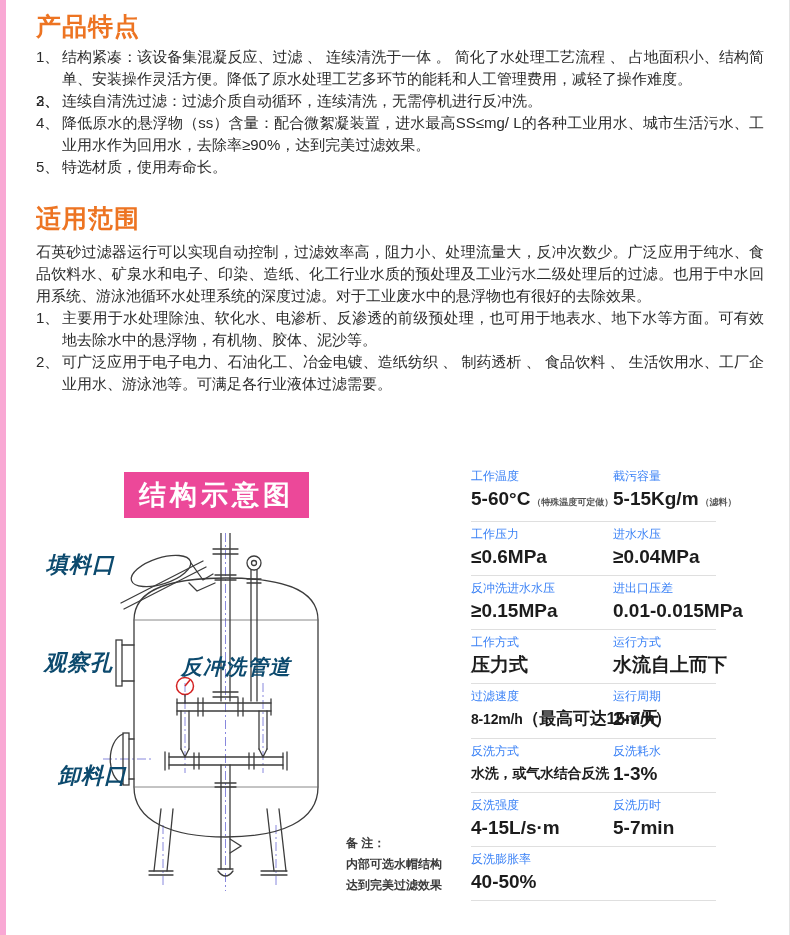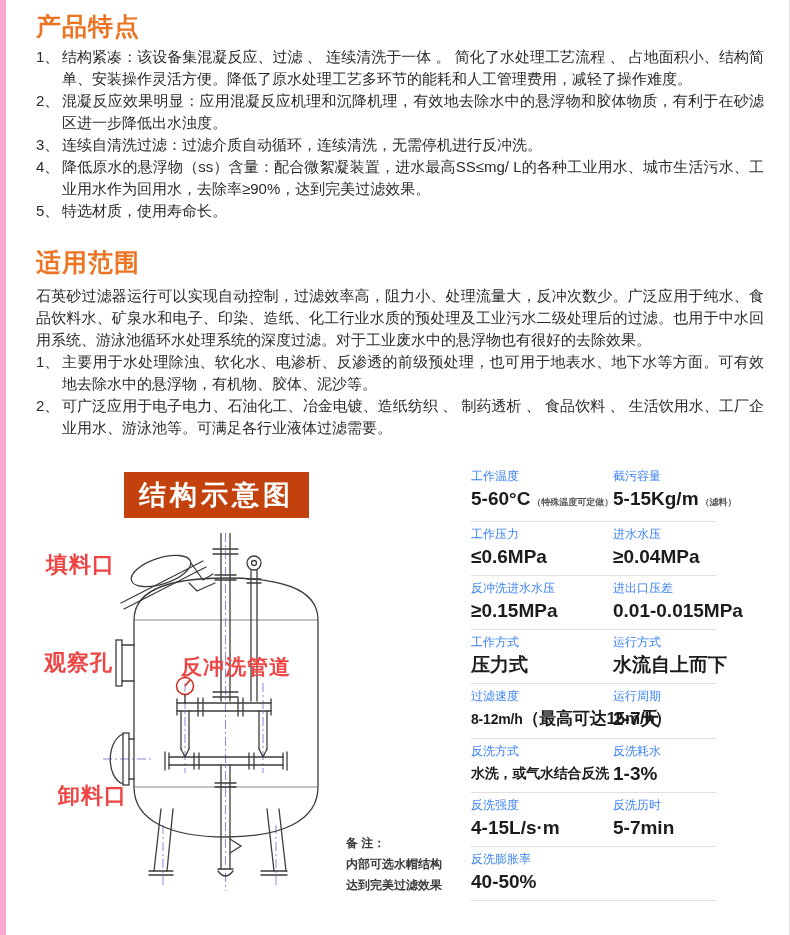--- a/index.html
+++ b/index.html
@@ -11,30 +11,30 @@
   .sec{padding:0 25px 0 30px;}
   .sec-title{font-size:25px;font-weight:bold;color:#ed7422;letter-spacing:1px;line-height:28px;}
   .sec-title.feat{margin:12px 0 6px 0;}
   .sec-title.scope{margin:26px 0 9px 0;}
   .body-list{list-style:none;margin:0;padding:0;font-size:15px;line-height:22px;text-align:justify;}
   .body-list li{position:relative;padding-left:26px;}
   .body-list .num{position:absolute;left:0;top:0;}
   .intro{margin:0;font-size:15px;line-height:22px;text-align:justify;}
   
   .diagram-title{
-    position:absolute;left:118px;top:472px;width:185px;height:46px;background:#c2410c;
+    position:absolute;left:118px;top:472px;width:185px;height:46px;background:#ec4899;
     color:#fff;font-size:27px;font-weight:bold;letter-spacing:4px;
     display:flex;align-items:center;justify-content:center;
   }
   .tank{position:absolute;left:85px;top:533px;}
-  .dlabel{position:absolute;color:#ef4444;font-weight:bold;font-size:22px;letter-spacing:1px;line-height:24px;white-space:nowrap;}
+  .dlabel{position:absolute;color:#0c4a6e;font-weight:bold;font-size:22px;letter-spacing:1px;line-height:24px;white-space:nowrap;font-style:italic;}
   .lbl-fill{left:40px;top:553px;}
   .lbl-observe{left:38px;top:651px;text-align:right;}
   .lbl-backwash{left:175px;top:655px;font-size:21px;}
-  .lbl-discharge{left:52px;top:784px;}
+  .lbl-discharge{left:52px;top:764px;}
   .note{position:absolute;left:340px;top:833px;font-size:12px;font-weight:bold;color:#3a3a3a;line-height:21px;}
   
   .specs{position:absolute;left:465px;top:464px;width:315px;}
   .spec-row{display:flex;width:245px;border-bottom:1px solid #dfdfdf;padding:5px 0 7px 0;}
   .spec-cell{flex:none;width:142px;}
   .spec-cell.c2{width:auto;}
   .spec-label{font-size:12px;color:#3b82f6;line-height:15px;margin-bottom:3px;white-space:nowrap;}
   .spec-value{font-size:19px;font-weight:600;color:#1c1c1c;line-height:23px;white-space:nowrap;}
   .spec-note{font-size:9px;font-weight:bold;color:#555;margin-left:2px;}
   .sm .spec-value{font-size:14px;font-weight:bold;letter-spacing:-0.2px;}
@@ -46,21 +46,21 @@
 </style>
 </head>
 <body>
 
 <div class="page">
 
   <div class="sec">
     <div class="sec-title feat">产品特点</div>
     <ul class="body-list">
       <li><span class="num">1、</span><span>结构紧凑：该设备集混凝反应、过滤 、 连续清洗于一体 。 简化了水处理工艺流程 、 占地面积小、结构简单、安装操作灵活方便。降低了原水处理工艺多环节的能耗和人工管理费用，减轻了操作难度。</span></li>
-      <li><span class="num">2、</span><span>混凝反应效果明显：应用混凝反应机理和沉降机理，有效地去除水中的悬浮物和胶体物质，有利于在砂滤区进一步降低出水浊度。</span></li>
+      <li><span class="num">2、</span></li>
       <li><span class="num">3、</span><span>连续自清洗过滤：过滤介质自动循环，连续清洗，无需停机进行反冲洗。</span></li>
       <li><span class="num">4、</span><span>降低原水的悬浮物（ss）含量：配合微絮凝装置，进水最高SS≤mg/ L的各种工业用水、城市生活污水、工业用水作为回用水，去除率≥90%，达到完美过滤效果。</span></li>
       <li><span class="num">5、</span><span>特选材质，使用寿命长。</span></li>
     </ul>
   </div>
 
   <div class="sec">
     <div class="sec-title scope">适用范围</div>
     <p class="intro">石英砂过滤器运行可以实现自动控制，过滤效率高，阻力小、处理流量大，反冲次数少。广泛应用于纯水、食品饮料水、矿泉水和电子、印染、造纸、化工行业水质的预处理及工业污水二级处理后的过滤。也用于中水回用系统、游泳池循环水处理系统的深度过滤。对于工业废水中的悬浮物也有很好的去除效果。</p>
     <ul class="body-list">

